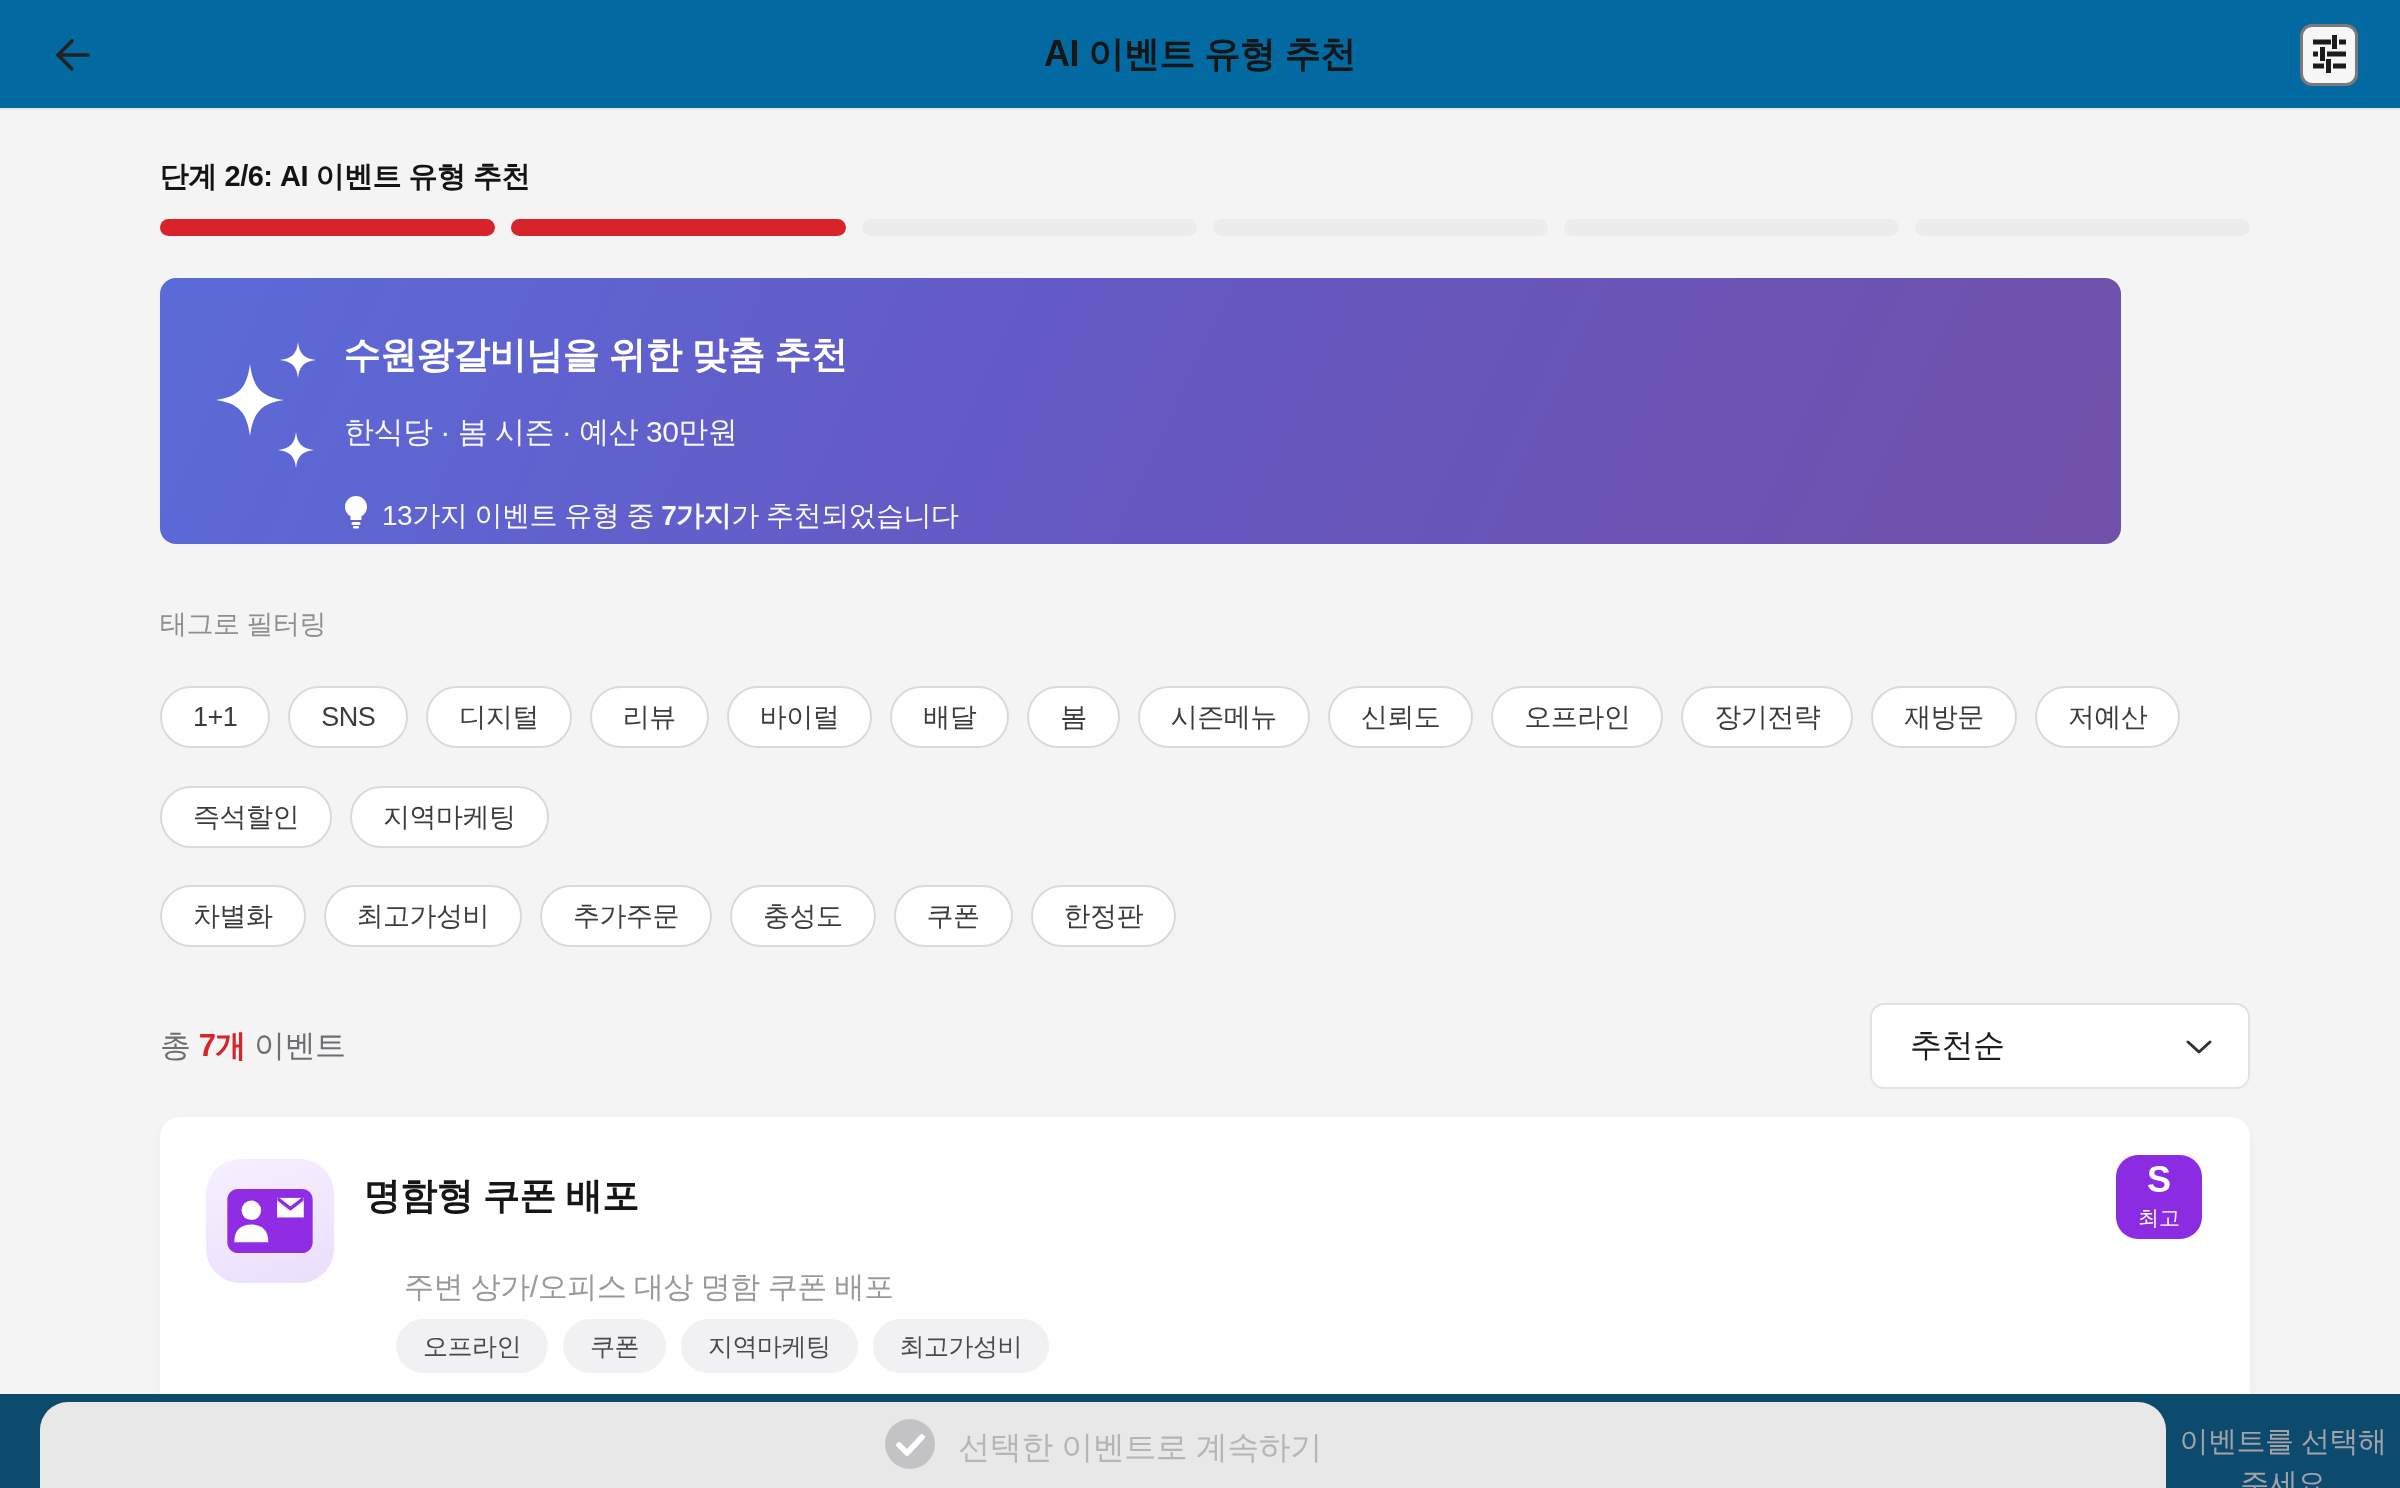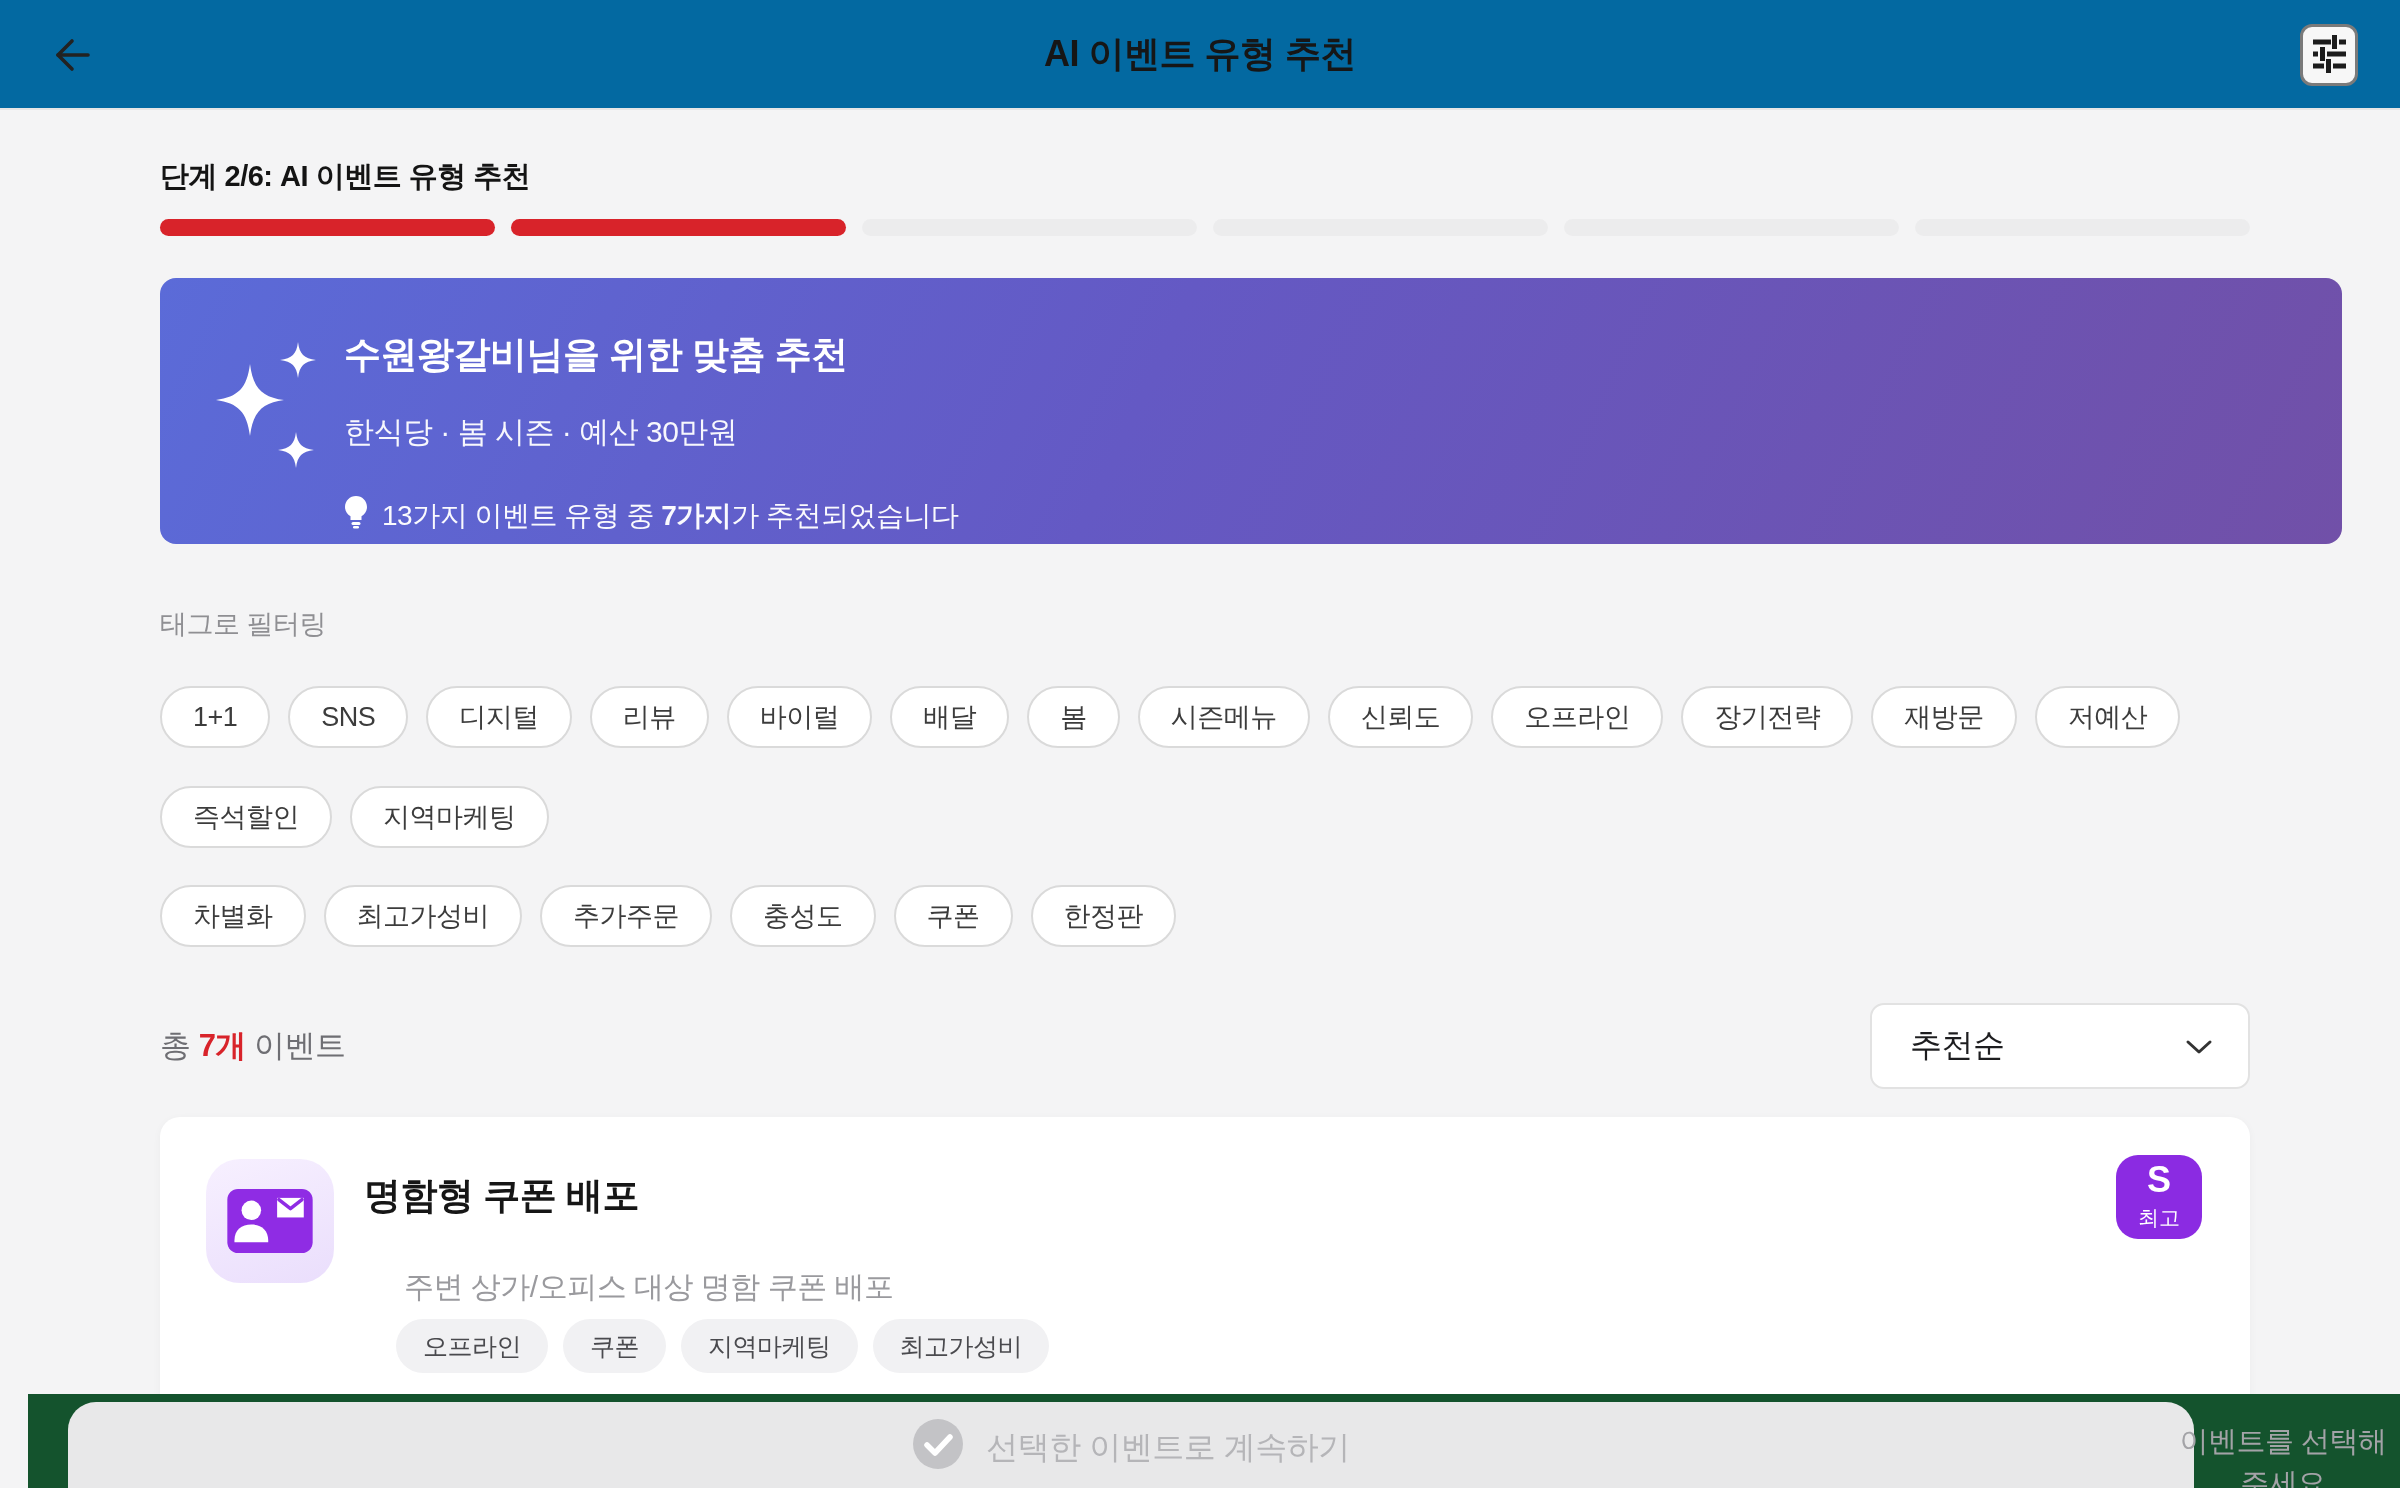--- a/index.html
+++ b/index.html
@@ -39,21 +39,21 @@
   .content { position: absolute; top: 112px; left: 0; right: 0; bottom: 0; padding: 45px 150px 0 160px; }
 
   .step-label { font-size: 29px; font-weight: bold; color: #141414; letter-spacing: -0.5px; }
 
   .progress { display: flex; gap: 16px; margin-top: 22px; width: 2090px; }
   .progress .seg { height: 17px; flex: 1; border-radius: 9px; background: rgba(0,0,0,0.03); }
   .progress .seg.filled { background: #d8232a; }
 
   
   .banner {
-    margin-top: 42px; width: 2182px; height: 266px;
+    margin-top: 42px; width: 1961px; height: 266px;
     border-radius: 16px;
     background: linear-gradient(115deg, #5b6bd8 0%, #6459c4 45%, #7150a8 100%);
     color: #ffffff;
     display: flex; align-items: flex-start;
     padding: 52px 50px 0 46px;
   }
   .banner-sparkles { width: 120px; height: 160px; position: relative; flex: 0 0 auto; margin-top: 6px; }
   .banner-text { margin-left: 18px; }
   .banner-title { font-size: 37px; font-weight: bold; letter-spacing: -0.5px; }
   .banner-subtitle { font-size: 30px; margin-top: 32px; color: rgba(255,255,255,0.95); letter-spacing: -0.5px; }
@@ -129,24 +129,23 @@
   .card-stats { position: absolute; left: 46px; right: 46px; top: 330px; display: flex; }
   .stat-col { flex: 1; text-align: center; }
   .stat-label { font-size: 30px; color: #8e8e93; letter-spacing: -0.5px; }
   .stat-value { margin-top: 24px; font-size: 35px; font-weight: bold; letter-spacing: -0.5px; }
   .stat-value.red { color: #dc2126; }
   .stat-value.green { color: #12c457; }
 
   
   .bottom-bar {
     position: absolute; left: 0; right: 0; bottom: 0; height: 94px;
-    background: #14532d;
+    background: #0c4a6e;
     overflow: hidden;
     z-index: 5;
-    margin-left: 28px;
   }
   .continue-btn {
     position: absolute; left: 40px; top: 8px;
     width: 2126px; height: 120px;
     background: #e8e8e9;
     border: none; border-radius: 28px;
     display: flex; align-items: center; justify-content: center; gap: 22px;
     font-size: 32px; color: #b5b5b8;
     padding-bottom: 28px;
     cursor: default; letter-spacing: -0.5px;

